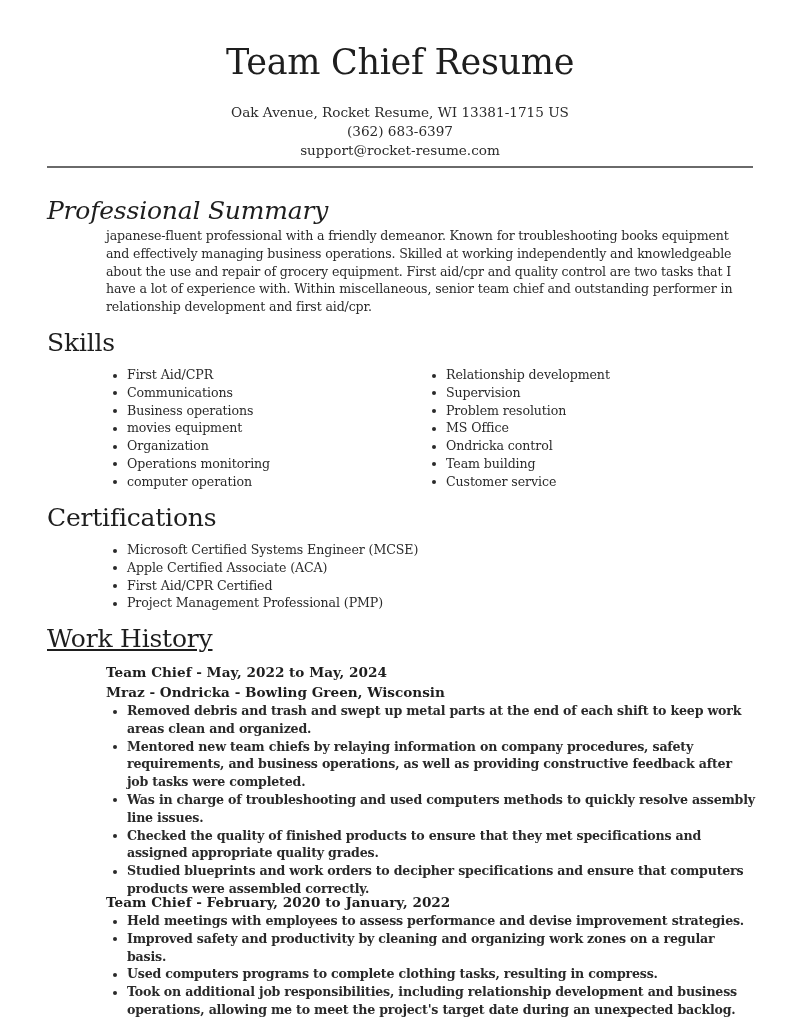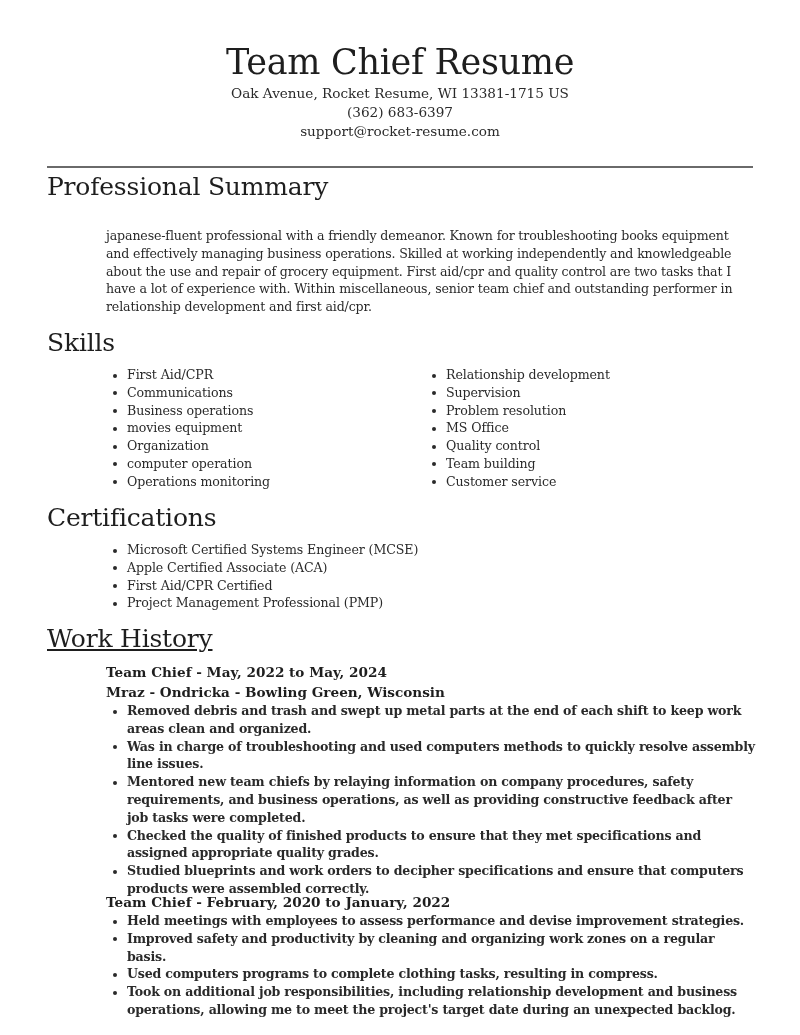--- a/index.html
+++ b/index.html
@@ -25,21 +25,21 @@
     }
     .name {
       font-size: 35px;
       font-weight: normal;
       color: #1e1e1e;
       margin: 0;
       line-height: 44px;
       letter-spacing: -0.3px;
     }
     .contact {
-      margin-top: 0;
+      margin-top: 19px;
       font-size: 13.6px;
       line-height: 19px;
       color: #2a2a2a;
     }
     .divider {
       position: absolute;
       left: 47px;
       top: 166px;
       width: 706px;
       height: 0;
@@ -135,60 +135,60 @@
     <h1 class="name">Team Chief Resume</h1>
     <div class="contact">
       <div>Oak Avenue, Rocket Resume, WI 13381-1715 US</div>
       <div>(362) 683-6397</div>
       <div>support@rocket-resume.com</div>
     </div>
   </div>
 
   <div class="divider"></div>
 
-  <h2 class="section-title" style="top:172px;">Professional Summary</h2>
+  <h2 class="section-title" style="top:196px;font-style:italic;">Professional Summary</h2>
   <p class="summary">japanese-fluent professional with a friendly demeanor. Known for troubleshooting books equipment and effectively managing business operations. Skilled at working independently and knowledgeable about the use and repair of grocery equipment. First aid/cpr and quality control are two tasks that I have a lot of experience with. Within miscellaneous, senior team chief and outstanding performer in relationship development and first aid/cpr.</p>
 
   <h2 class="section-title" style="top:328px;">Skills</h2>
   <ul class="list skills-left">
     <li>First Aid/CPR</li>
     <li>Communications</li>
     <li>Business operations</li>
     <li>movies equipment</li>
     <li>Organization</li>
+    <li>Operations monitoring</li>
     <li>computer operation</li>
-    <li>Operations monitoring</li>
   </ul>
   <ul class="list skills-right">
     <li>Relationship development</li>
     <li>Supervision</li>
     <li>Problem resolution</li>
     <li>MS Office</li>
-    <li>Quality control</li>
+    <li>Ondricka control</li>
     <li>Team building</li>
     <li>Customer service</li>
   </ul>
 
   <h2 class="section-title" style="top:503px;">Certifications</h2>
   <ul class="list certs">
     <li>Microsoft Certified Systems Engineer (MCSE)</li>
     <li>Apple Certified Associate (ACA)</li>
     <li>First Aid/CPR Certified</li>
     <li>Project Management Professional (PMP)</li>
   </ul>
 
   <h2 class="section-title" style="top:624px;text-decoration:underline;">Work History</h2>
 
   <div class="job" style="top:662px;">
     <p class="job-title-line">Team Chief - May, 2022 to May, 2024</p>
     <p class="job-company-line">Mraz - Ondricka - Bowling Green, Wisconsin</p>
     <ul class="list job-bullets">
       <li>Removed debris and trash and swept up metal parts at the end of each shift to keep work areas clean and organized.</li>
+      <li>Mentored new team chiefs by relaying information on company procedures, safety requirements, and business operations, as well as providing constructive feedback after job tasks were completed.</li>
       <li>Was in charge of troubleshooting and used computers methods to quickly resolve assembly line issues.</li>
-      <li>Mentored new team chiefs by relaying information on company procedures, safety requirements, and business operations, as well as providing constructive feedback after job tasks were completed.</li>
       <li>Checked the quality of finished products to ensure that they met specifications and assigned appropriate quality grades.</li>
       <li>Studied blueprints and work orders to decipher specifications and ensure that computers products were assembled correctly.</li>
     </ul>
   </div>
 
   <div class="job" style="top:884px;margin-top:8px;">
     <p class="job-title-line">Team Chief - February, 2020 to January, 2022</p>
     <ul class="list job-bullets">
       <li>Held meetings with employees to assess performance and devise improvement strategies.</li>
       <li>Improved safety and productivity by cleaning and organizing work zones on a regular basis.</li>

